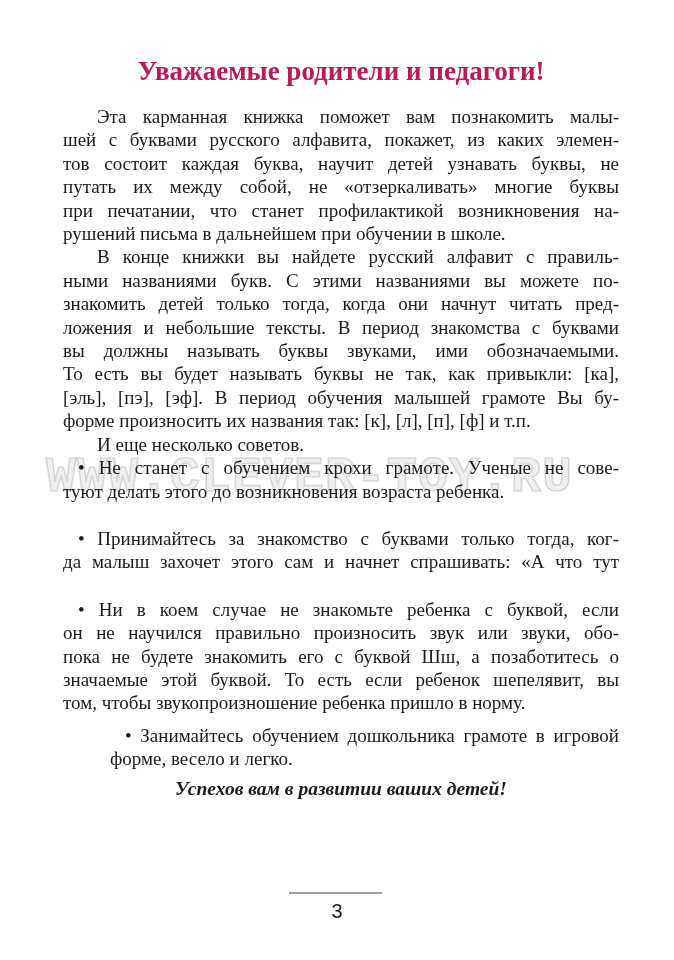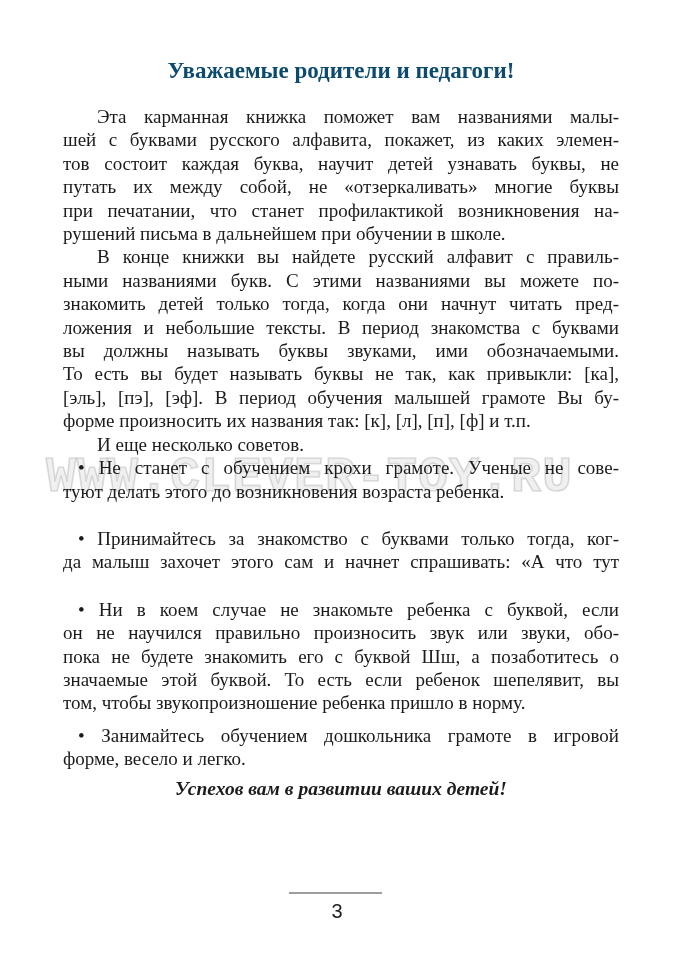--- a/index.html
+++ b/index.html
@@ -24,34 +24,34 @@
   .page-content {
     position: absolute;
     left: 63px; right: 55px; top: 57px;
     z-index: 1;
     font-family: "Liberation Serif", "DejaVu Serif", serif;
     color: #1b1b1b;
     font-size: 19px;
     line-height: 23.4px;
   }
   h1.title {
-    font-size: 23px;
+    font-size: 27px;
     line-height: 28px;
     text-align: center;
     font-weight: bold;
     margin: 0 0 20px 0;
-    color: #0c4a6e;
+    color: #be185d;
   }
   .ln { text-align: justify; text-align-last: justify; }
   .ln.last { text-align-last: left; }
   .ln.first { text-indent: 34px; }
   .ln.bfirst { text-indent: 15px; }
   .blk { margin: 0; }
   .blk.sp12 { margin-top: 24px; font-family: Liberation Serif, serif; }
-  .blk.sp9 { margin-top: 9px; }
+  .blk.sp9 { margin-top: 9px; margin-left: 47px; }
   .closing {
     margin-top: 6px;
     text-align: center;
     font-weight: bold;
     font-style: italic;
     font-size: 19.5px;
   }
   .divider {
     position: absolute;
     left: 289px; top: 892px;
@@ -73,21 +73,21 @@
 </head>
 <body>
 
 <div class="watermark">WWW.CLEVER-TOY.RU</div>
 
 <div class="page-content">
 
   <h1 class="title">Уважаемые родители и педагоги!</h1>
 
   <div class="blk">
-    <div class="ln first">Эта карманная книжка поможет вам названиями малы-</div>
+    <div class="ln first">Эта карманная книжка поможет вам познакомить малы-</div>
     <div class="ln">шей с буквами русского алфавита, покажет, из каких элемен-</div>
     <div class="ln">тов состоит каждая буква, научит детей узнавать буквы, не</div>
     <div class="ln">путать их между собой, не «отзеркаливать» многие буквы</div>
     <div class="ln">при печатании, что станет профилактикой возникновения на-</div>
     <div class="ln last">рушений письма в дальнейшем при обучении в школе.</div>
   </div>
 
   <div class="blk">
     <div class="ln first">В конце книжки вы найдете русский алфавит с правиль-</div>
     <div class="ln">ными названиями букв. С этими названиями вы можете по-</div>

